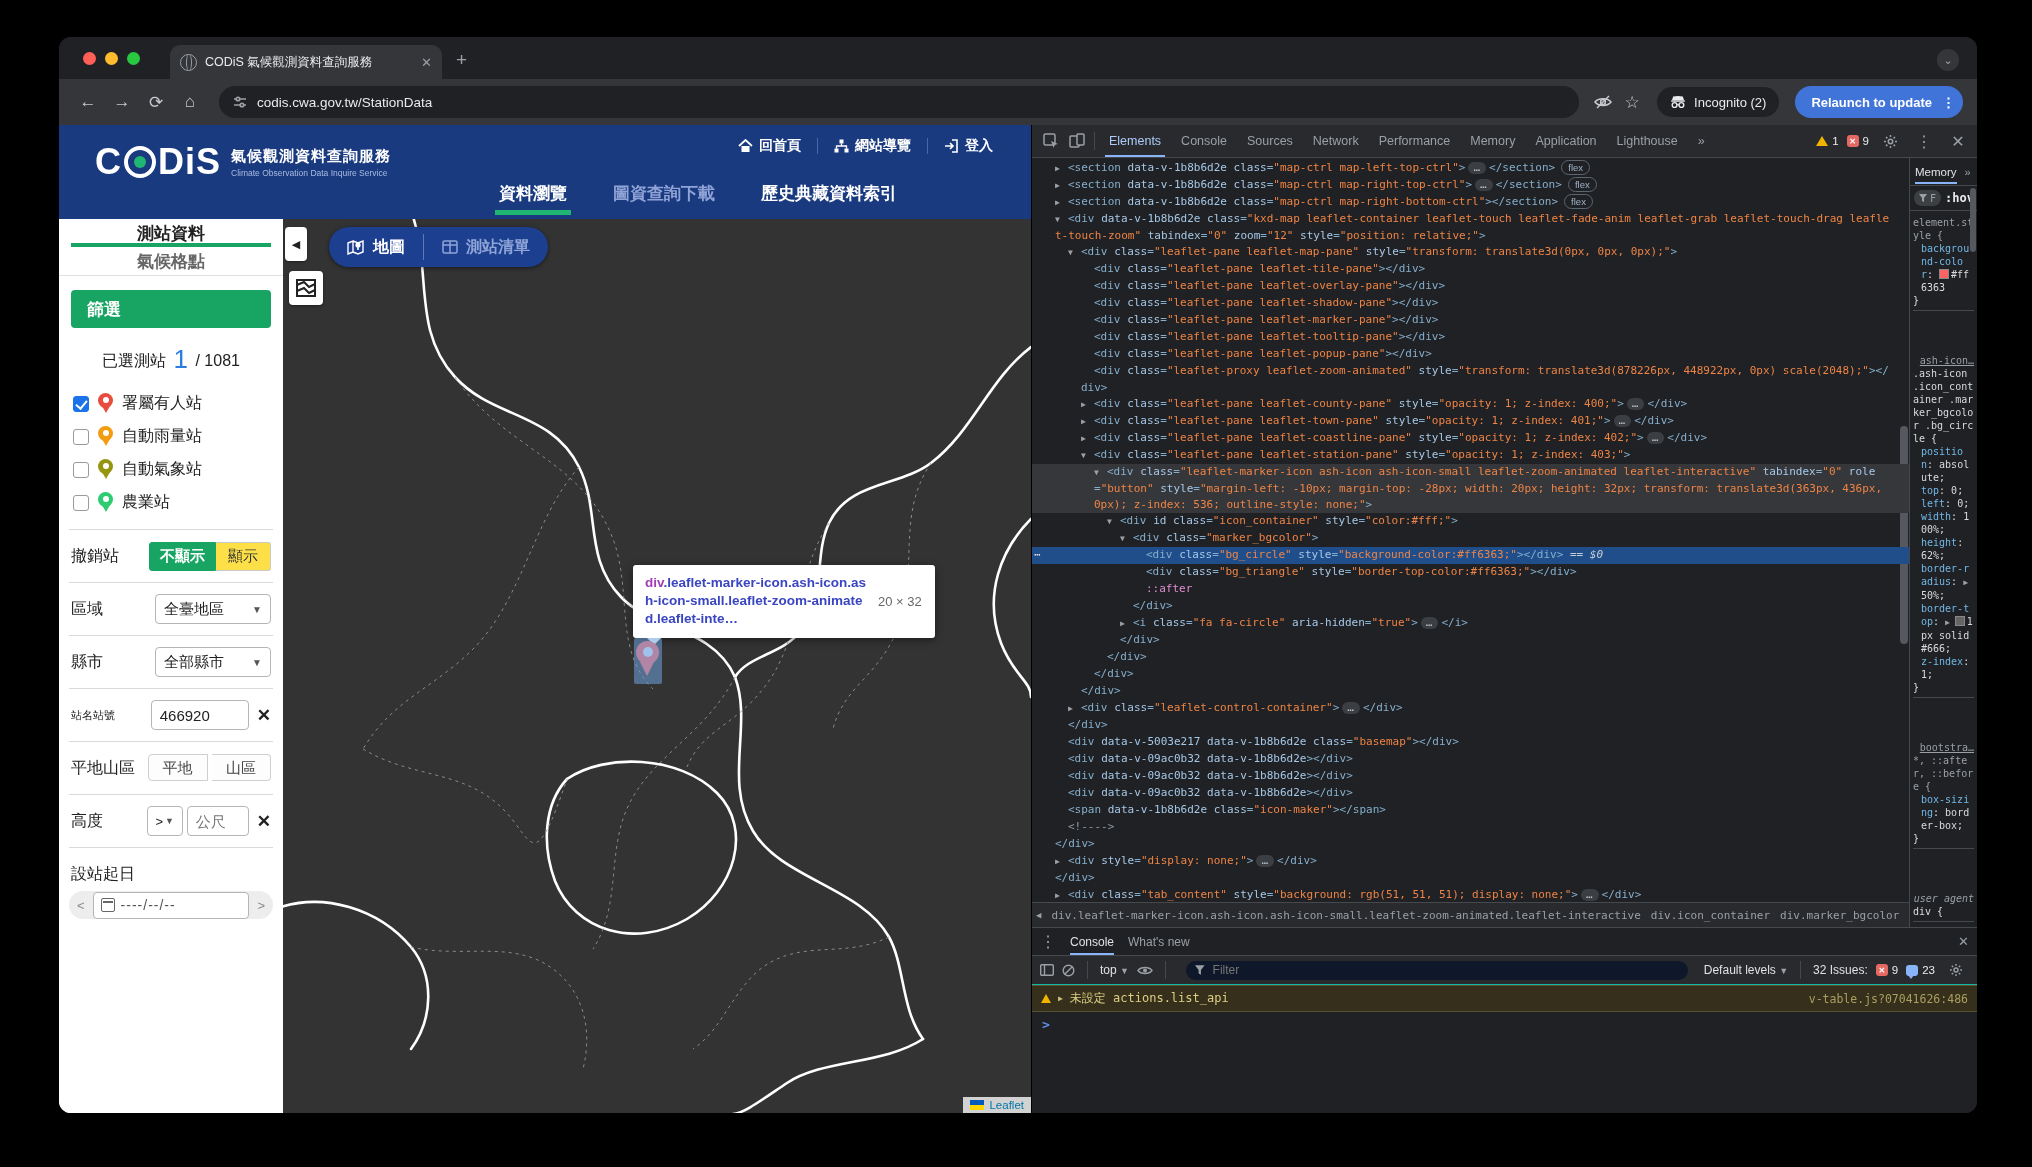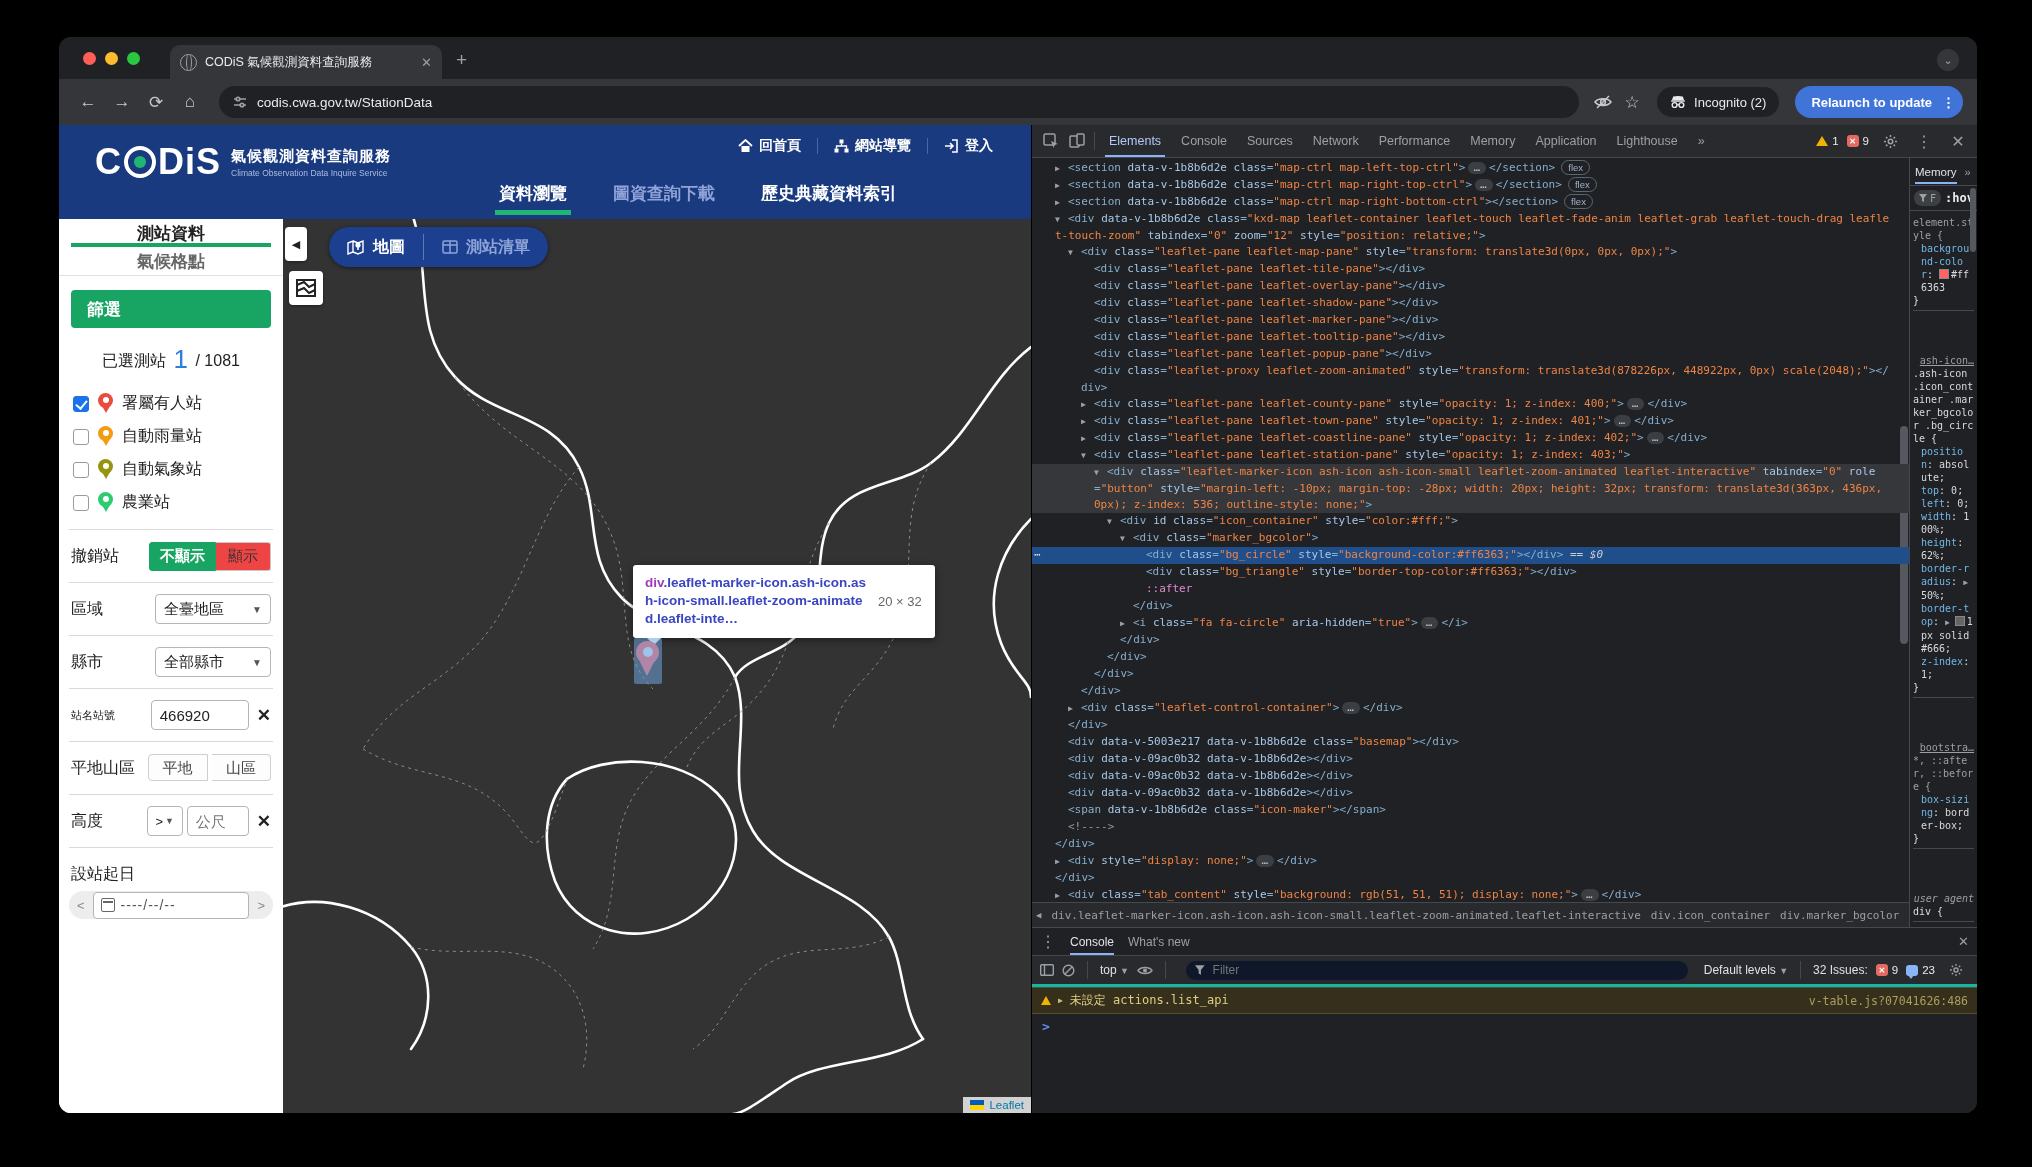--- a/index.html
+++ b/index.html
@@ -65,21 +65,21 @@
   .cbx.on:after{content:"";position:absolute;left:4px;top:1px;width:5px;height:9px;border:solid #fff;border-width:0 2px 2px 0;transform:rotate(40deg);}
   .pin{width:15px;height:15px;border-radius:50%;position:relative;flex:none;margin-bottom:6px;}
   .pin:before{content:"";position:absolute;left:4.5px;top:4px;width:6px;height:6px;border-radius:50%;background:#fff;}
   .pin:after{content:"";position:absolute;left:3.5px;top:13px;border-left:4px solid transparent;border-right:4px solid transparent;border-top:7px solid;border-top-color:inherit;}
   .divider{height:1px;background:#d9d9d9;margin:10px 10px;}
   .row{display:flex;align-items:center;padding:0 12px;height:32px;}
   .row .lbl{font-size:16px;color:#222;white-space:nowrap;}
   .spacer{flex:1;}
   .seg{display:flex;}
   .seg .on{background:#18a462;color:#fff;border:1px solid #18a462;border-radius:3px 0 0 3px;padding:4px 10px;font-size:15px;font-weight:bold;}
-  .seg .off{background:#ef4444;color:#333;border:1px solid #c9c9c9;border-left:none;border-radius:0 3px 3px 0;padding:4px 12px;font-size:15px;}
+  .seg .off{background:#fde047;color:#333;border:1px solid #c9c9c9;border-left:none;border-radius:0 3px 3px 0;padding:4px 12px;font-size:15px;}
   .select{width:116px;height:30px;border:1px solid #b5b5b5;border-radius:4px;background:#fff;display:flex;align-items:center;padding:0 8px;font-size:15px;color:#222;box-sizing:border-box;}
   .select .chev{margin-left:auto;color:#555;font-size:10px;}
   .tinput{height:30px;border:1px solid #b5b5b5;border-radius:4px;background:#fff;font-size:15px;color:#222;padding:0 8px;box-sizing:border-box;font-family:"Liberation Sans",sans-serif;}
   .clear-x{font-size:17px;font-weight:bold;color:#222;margin-left:8px;}
   .pair .pb{background:#fdfdfd;border:1px solid #cfcfcf;color:#444;font-size:15px;padding:4px 14px;}
   .pair .pb:first-child{border-radius:4px 0 0 4px;}
   .pair .pb:last-child{border-radius:0 4px 4px 0;border-left:none;}
   .mini-sel{width:36px;height:30px;border:1px solid #b5b5b5;border-radius:4px;background:#fff;display:flex;align-items:center;justify-content:center;gap:2px;font-size:13px;color:#222;box-sizing:border-box;margin-right:4px;}
   .date-label{padding:6px 12px 0;font-size:16px;color:#222;}
   .date-strip{margin:6px 10px 0;background:#ededed;border-radius:15px;height:28px;display:flex;align-items:center;padding:0 8px;}
@@ -164,21 +164,21 @@
   .sw{display:inline-block;width:8px;height:8px;border:1px solid #888;vertical-align:-1px;margin-right:2px;}
   .parr{color:#9aa0a6;font-size:8px;}
   .st-scroll{position:absolute;right:1px;top:30px;width:6px;height:64px;background:#55585e;border-radius:3px;}
   
   .dt-console{height:185px;flex:none;border-top:1px solid #45484d;display:flex;flex-direction:column;background:#202124;}
   .c-tabs{height:27px;border-bottom:1px solid #45484d;display:flex;align-items:center;padding:0 8px;gap:14px;flex:none;}
   .c-tab{font-size:12px;color:#9aa0a6;position:relative;height:100%;display:flex;align-items:center;}
   .c-tab.active{color:#dfe1e5;}
   .c-tab.active:after{content:"";position:absolute;left:0;right:0;bottom:0;height:2px;background:#8ab4f8;}
   .c-close{margin-left:auto;color:#9aa0a6;font-size:13px;}
-  .c-toolbar{height:28px;border-bottom:3px solid #14b8a6;background:#292a2d;display:flex;align-items:center;padding:0 8px;gap:8px;flex:none;}
+  .c-toolbar{height:28px;border-bottom:1px solid #14b8a6;background:#292a2d;display:flex;align-items:center;padding:0 8px;gap:8px;flex:none;}
   .c-txt{font-size:12px;color:#dfe1e5;white-space:nowrap;}
   .c-dim{color:#9aa0a6;font-size:9px;}
   .c-filter{flex:1;height:19px;background:#0f172a;border-radius:10px;display:flex;align-items:center;gap:6px;padding:0 9px;margin:0 8px;min-width:0;}
   .c-filter input{background:none;border:none;outline:none;color:#9aa0a6;font-size:12px;width:100%;font-family:"Liberation Sans",sans-serif;}
   .c-warning{height:25px;background:#362f1b;border-top:1px solid #57502c;border-bottom:1px solid #57502c;display:flex;align-items:center;padding:0 9px;flex:none;font-family:"DejaVu Sans Mono",monospace;}
   .w-tri{width:0;height:0;border-left:5.5px solid transparent;border-right:5.5px solid transparent;border-bottom:9.5px solid #f0b400;flex:none;}
   .w-exp{color:#cbbf7a;font-size:8px;margin:0 7px;}
   .w-text{font-size:12px;color:#dccf84;}
   .w-src{margin-left:auto;font-size:11.5px;color:#aa9f60;}
   .c-prompt{height:24px;display:flex;align-items:center;padding:0 10px;flex:none;}

